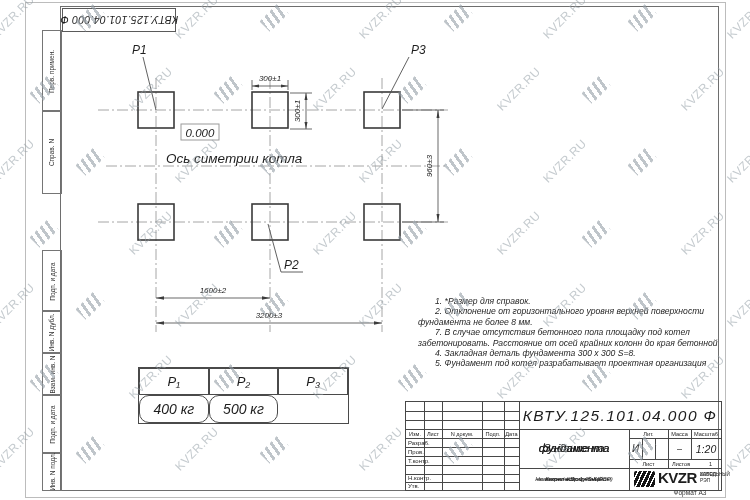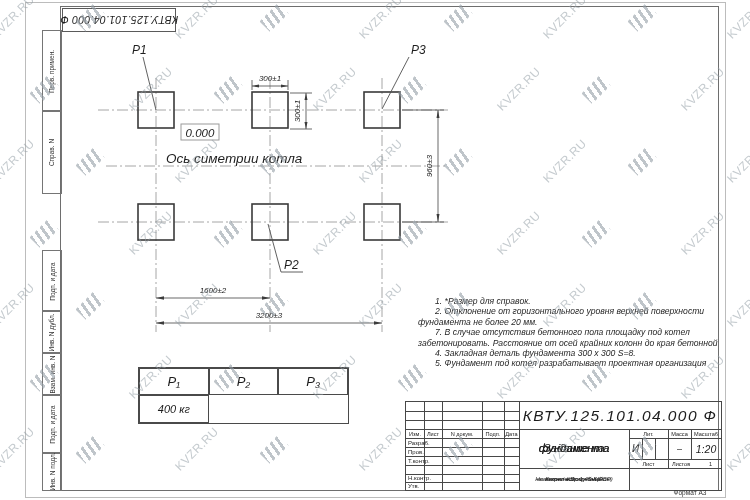--- a/index.html
+++ b/index.html
@@ -27,21 +27,21 @@
          line-height:10.4px;color:#262626;}
   .note-line.indent{padding-left:17px;}
 
   
   .loads{left:138px;top:367px;width:209px;height:55px;display:grid;
          grid-template-columns:1fr 1fr 1fr;grid-template-rows:27px 28px;
          border:1.3px solid #4a4a4a;}
   .loads div{border:0.8px solid #4a4a4a;display:flex;align-items:center;justify-content:center;
              font-style:italic;color:#1d1d1d;}
   .loads .hd{font-size:13px;}
-  .loads .vl2{font-size:11px;}
+  .loads .vl2{font-size:14px;border-radius:10px;}
 
   
   .tb{left:405px;top:401px;width:315px;height:88px;border:1.3px solid #474747;}
   .tb .hl,.tb .vl{position:absolute;background:#474747;}
   .tb .hl{height:1px;}
   .tb .vl{width:1px;}
   .tb span{position:absolute;color:#1d1d1d;}
   .cellc{display:flex;align-items:center;justify-content:center;text-align:center;}
   .tb-doc{left:113px;top:0;width:202px;height:27px;font-style:italic;font-size:15.5px;
           letter-spacing:1.4px;}
@@ -168,26 +168,27 @@
     <rect x="181" y="124" width="38" height="16" fill="#ffffff" stroke="#9a9a9a" stroke-width="1"></rect>
     <text x="200" y="136.5" font-size="11.5" text-anchor="middle">0.000</text>
     <text x="166" y="163" font-size="13.5">Ось симетрии котла</text>
   </svg>
 
   <div class="abs loads">
     <div class="hd">Р₁</div>
     <div class="hd">Р₂</div>
     <div class="hd">Р₃</div>
     <div class="vl2">400 кг</div>
+    <div class="vl2">500 кг</div>
   </div>
 
   <div class="abs notes">
     <div class="note-line indent">1. *Размер для справок.</div>
     <div class="note-line indent">2. Отклонение от горизонтального уровня верхней поверхности</div>
-    <div class="note-line">фундамента не более 20 мм.</div>
+    <div class="note-line">фундамента не более 8 мм.</div>
     <div class="note-line indent">7. В случае отсутствия бетонного пола площадку под котел</div>
     <div class="note-line">забетонировать. Расстояние от осей крайних колонн до края бетонной</div>
     <div class="note-line indent">4. Закладная деталь фундамента  300 x 300 S=8.</div>
     <div class="note-line indent">5. Фундамент под котел разрабатывает проектная организация</div>
   </div>
 
   <div class="abs tb">
 
     <div class="vl" style="left:18px;top:0;height:88px;"></div>
     <div class="vl" style="left:36px;top:0;height:88px;"></div>
@@ -242,20 +243,28 @@
     <span class="cellc tb-small" style="left:262px;top:27px;width:23px;height:9px;">Масса</span>
     <span class="cellc tb-small" style="left:285px;top:27px;width:30px;height:9px;">Масштаб</span>
     <span class="cellc" style="left:223px;top:36px;width:13px;height:21px;font-style:italic;font-size:10px;">И</span>
     <span class="cellc" style="left:262px;top:36px;width:23px;height:21px;font-size:9px;">–</span>
     <span class="cellc" style="left:285px;top:36px;width:30px;height:21px;font-style:italic;font-size:10.5px;">1:20</span>
 
     <span class="cellc tb-small" style="left:223px;top:57px;width:39px;height:9px;">Лист</span>
     <span class="tb-small" style="left:266px;top:58.5px;">Листов</span>
     <span class="tb-small" style="left:303px;top:58.5px;">1</span>
 
+    <span class="logo-zone">
+      <span class="logo-mark"></span>
+      <span class="logo-word">KVZR</span>
+      <span class="logo-cap">
+        <span style="display:block;">КОТЕЛЬНЫЙ</span>
+        <span style="display:block;">ЗАВОД РЭП</span>
+      </span>
+    </span>
   </div>
 
   <div class="abs fmt">Формат А3</div>
 
   <div id="wm">
       <div class="wm-t" style="left: -15px; top: 10px;">KVZR.RU</div>
       <div class="wm-i" style="left: 77px; top: 10px;"></div>
       <div class="wm-t" style="left: 169px; top: 10px;">KVZR.RU</div>
       <div class="wm-i" style="left: 261px; top: 10px;"></div>
       <div class="wm-t" style="left: 353px; top: 10px;">KVZR.RU</div>

